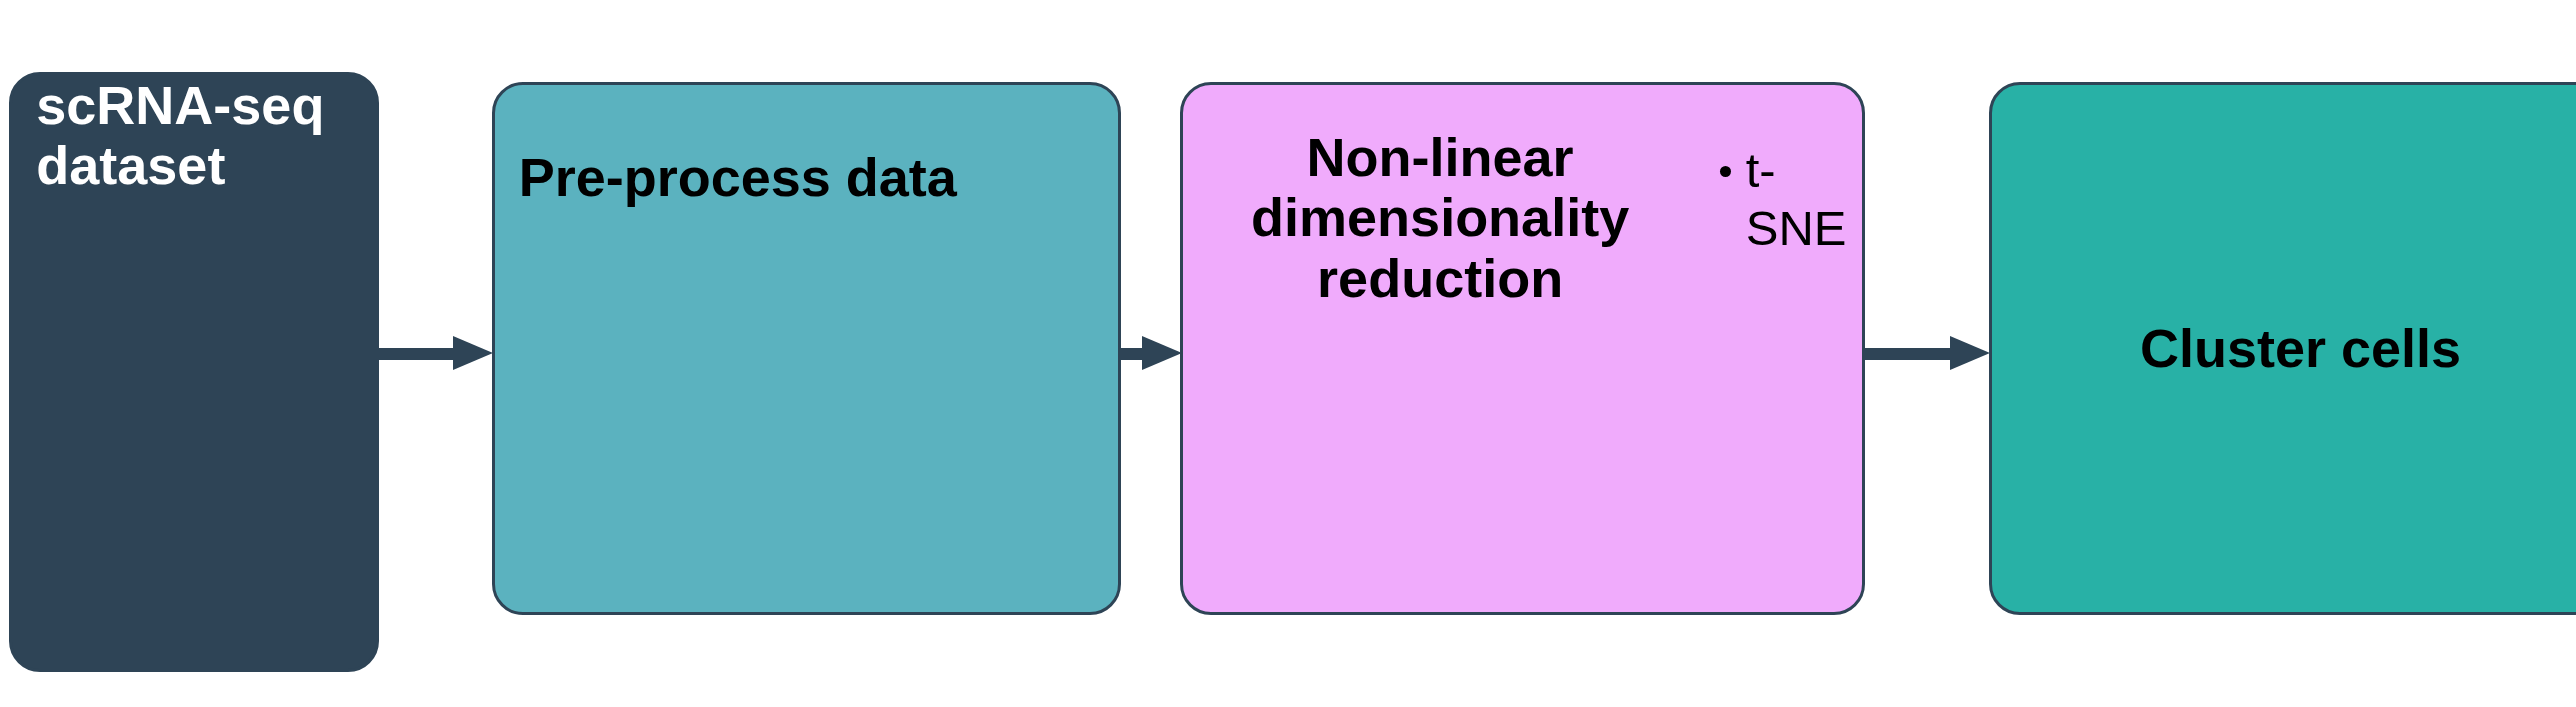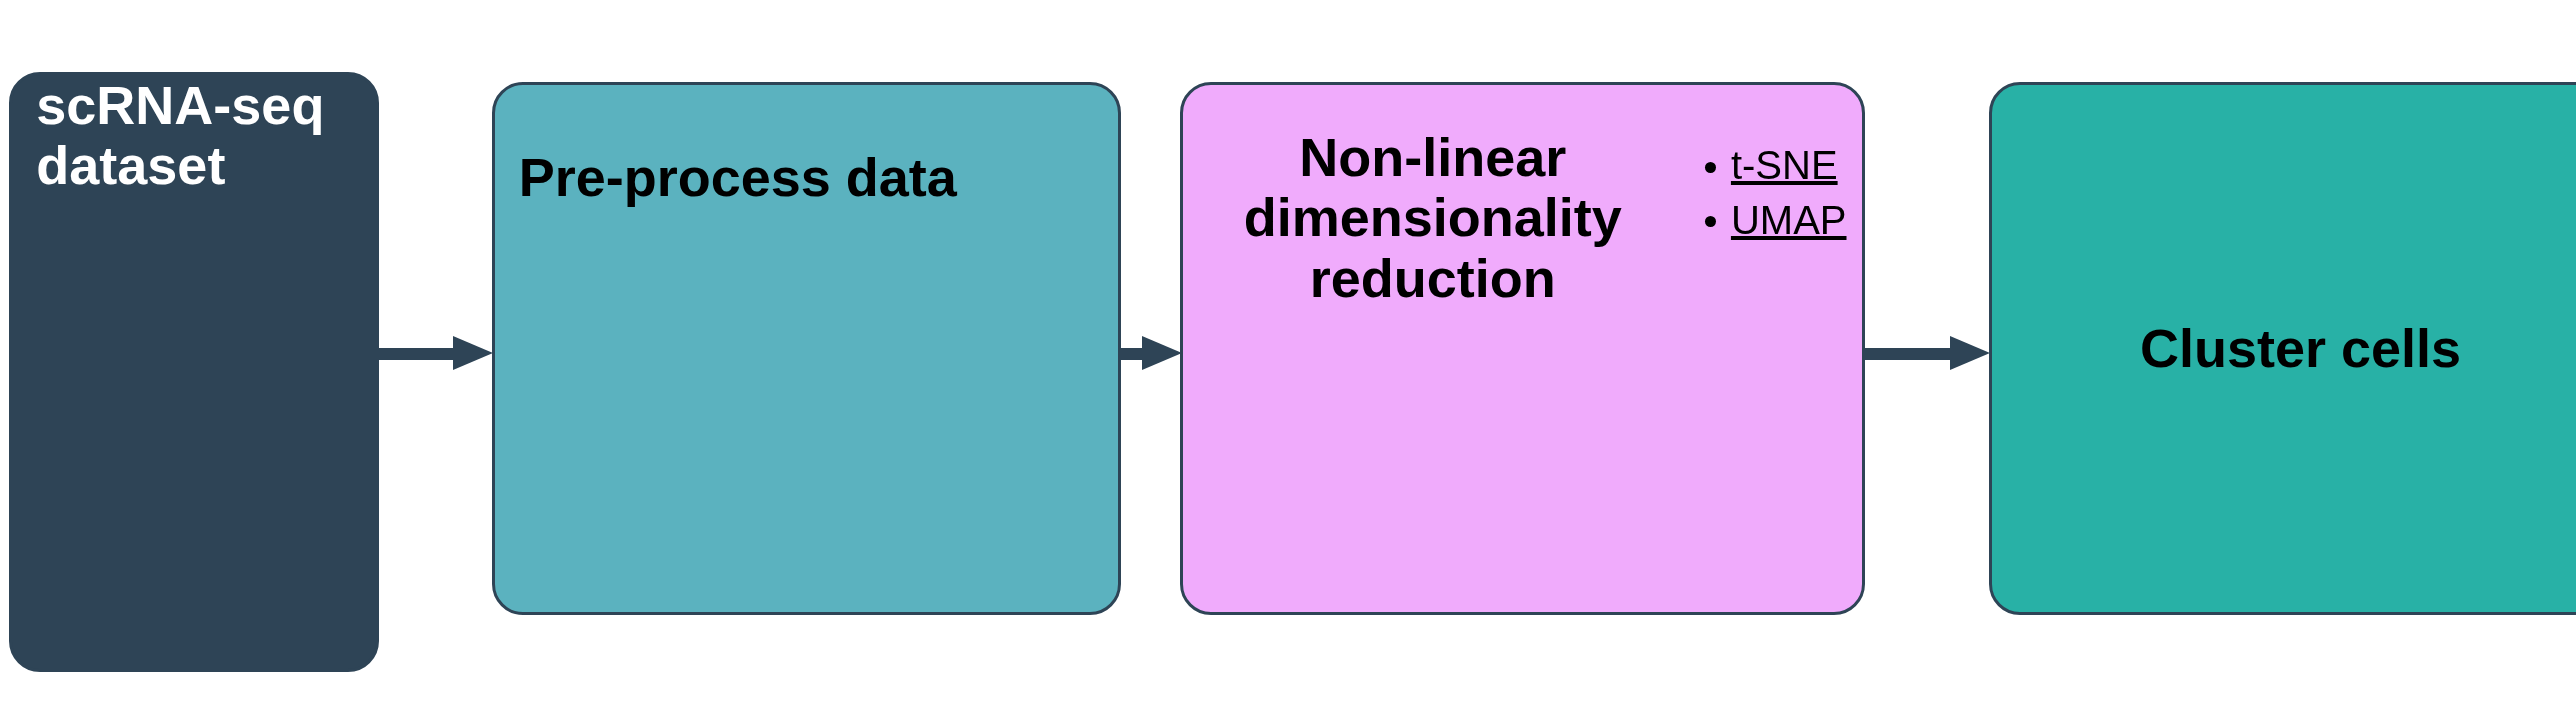--- a/index.html
+++ b/index.html
@@ -69,21 +69,21 @@
   #node-2{
     left:1180px; top:82px; width:685px; height:533px;
     background:#f0abfc;
     color:#000000;
     align-items:flex-start;
     padding:0 15.5px;
     justify-content:flex-start;
     padding-top:42px;
   }
   #node-2 .title{font-size:54px;text-align:center;}
-  #node-2 ul.bullets{font-size:40px;margin-top:8.2px;padding-left:31px;text-decoration:underline;}
+  #node-2 ul.bullets{font-size:49px;margin-top:8.2px;padding-left:31px;}
 
   #node-3{
     left:1989px; top:82px; width:623px; height:533px;
     background:#28B1A6;
     color:#000000;
     align-items:center;
     justify-content:center;
   }
   #node-3 .title{font-size:54px;text-align:right;}
 
@@ -136,21 +136,20 @@
 
   <div class="arrow" id="arrow-1">
     <div class="shaft"></div>
     <div class="head"></div>
   </div>
 
   <div class="node" id="node-2">
     <div class="title">Non-linear dimensionality reduction</div>
     <ul class="bullets">
       <li>t-SNE</li>
-      <li>UMAP</li>
     </ul>
   </div>
 
   <div class="arrow" id="arrow-2">
     <div class="shaft"></div>
     <div class="head"></div>
   </div>
 
   <div class="node" id="node-3">
     <div class="title">Cluster cells</div>

